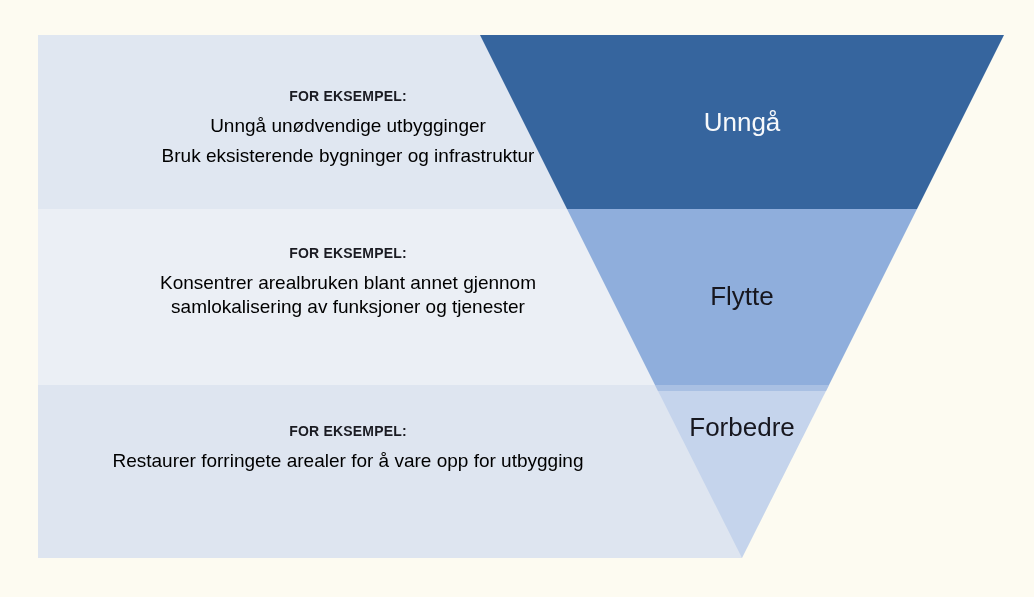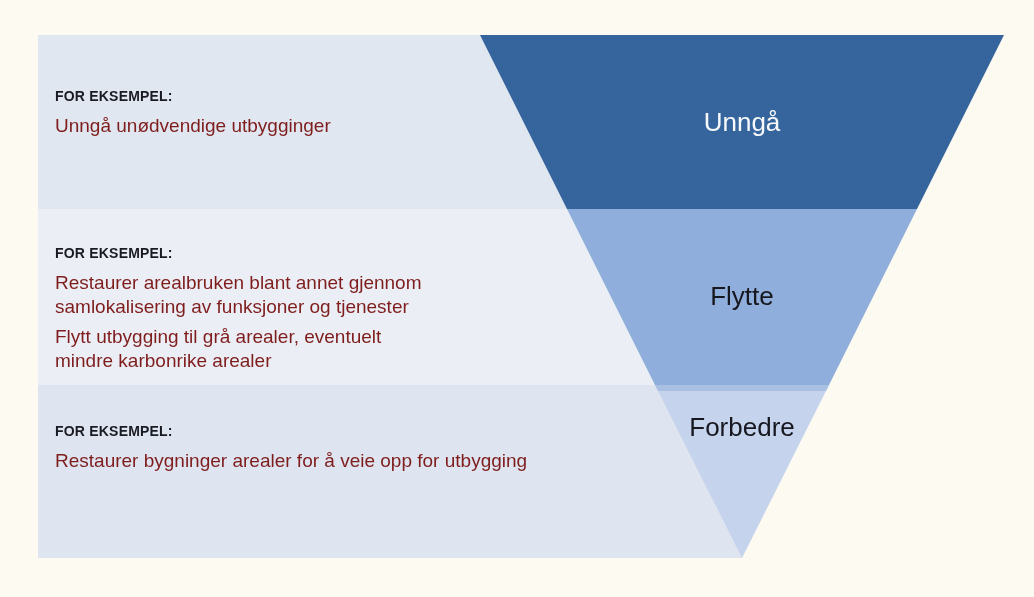--- a/index.html
+++ b/index.html
@@ -23,36 +23,37 @@
     left: 0;
     top: 0;
   }
   .lvl-label {
     font-family: "Liberation Sans", "DejaVu Sans", sans-serif;
     font-size: 26px;
     font-weight: 400;
   }
   .ex-block {
     position: absolute;
-    left: 55px;
+    left: 68px;
     width: 560px;
+    text-align: center;
   }
   .ex-heading {
     font-size: 14px;
     font-weight: 700;
     line-height: 18px;
     letter-spacing: 0.2px;
     color: #1A1B22;
     margin: 0 0 9px 0;
   }
   .ex-block p {
     margin: 0;
     font-size: 19px;
     line-height: 24px;
-    color: #7f1d1d;
+    color: #000000;
     white-space: pre-line;
   }
   .ex-block p + p {
     margin-top: 6px;
   }
 </style>
 </head>
 <body>
 
 <div class="canvas">
@@ -69,28 +70,27 @@
     <polygon points="655,385 829,385 826,391 658,391" fill="#A9C0E3"></polygon>
 
     <text class="lvl-label" x="742" y="131" text-anchor="middle" fill="#F7F9FB">Unngå</text>
     <text class="lvl-label" x="742" y="305" text-anchor="middle" fill="#17171F">Flytte</text>
     <text class="lvl-label" x="742" y="436" text-anchor="middle" fill="#17171F">Forbedre</text>
   </svg>
 
   <div class="ex-block" style="top:87px">
     <div class="ex-heading">FOR EKSEMPEL:</div>
     <p>Unngå unødvendige utbygginger</p>
+    <p>Bruk eksisterende bygninger og infrastruktur</p>
   </div>
 
   <div class="ex-block" style="top:244px">
     <div class="ex-heading">FOR EKSEMPEL:</div>
-    <p>Restaurer arealbruken blant annet gjennom
+    <p>Konsentrer arealbruken blant annet gjennom
 samlokalisering av funksjoner og tjenester</p>
-    <p>Flytt utbygging til grå arealer, eventuelt
-mindre karbonrike arealer</p>
   </div>
 
   <div class="ex-block" style="top:422px">
     <div class="ex-heading">FOR EKSEMPEL:</div>
-    <p>Restaurer bygninger arealer for å veie opp for utbygging</p>
+    <p>Restaurer forringete arealer for å vare opp for utbygging</p>
   </div>
 
 </div>
 
 </body></html>

